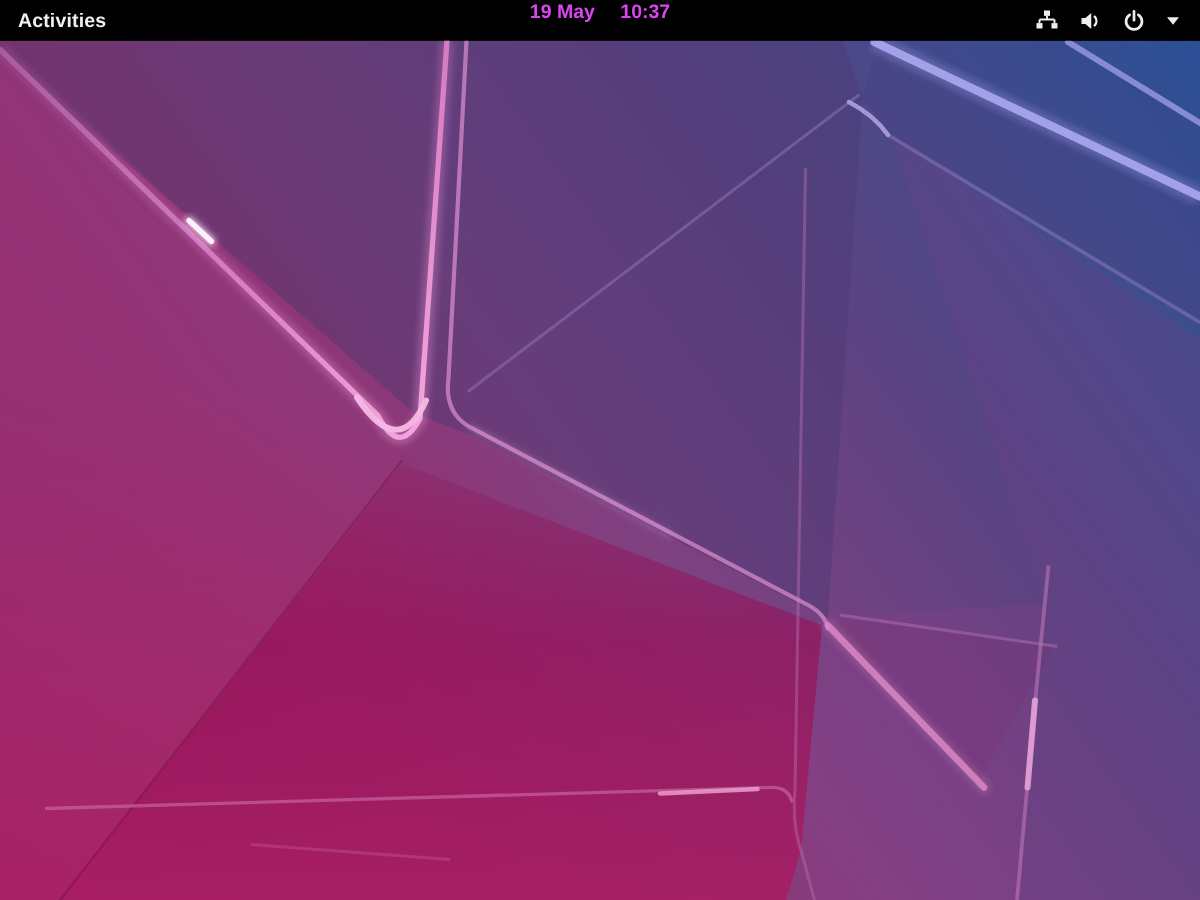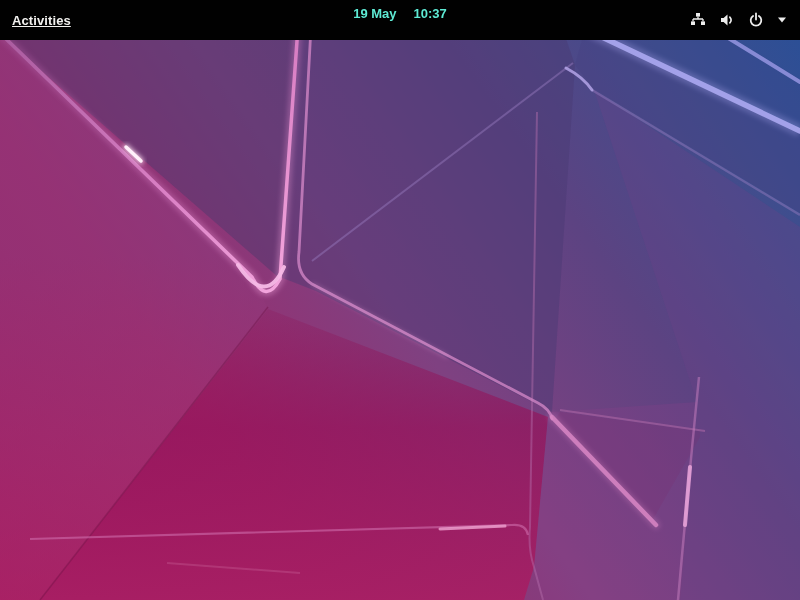--- a/index.html
+++ b/index.html
@@ -4,31 +4,31 @@
 <style>
   html,body{margin:0;padding:0;}
   body{
     width:800px;height:600px;overflow:hidden;position:relative;
     background:#000;font-family:"Liberation Sans",sans-serif;
     -webkit-font-smoothing:antialiased;
   }
   .desktop{position:absolute;inset:0;}
   .wallpaper{position:absolute;left:0;top:27px;width:800px;height:573px;display:block;}
   .top-bar{
-    position:absolute;top:0;left:0;width:800px;height:40px;background:#010101;
+    position:absolute;top:0;left:0;width:800px;height:27px;background:#010101;
     display:flex;align-items:center;justify-content:space-between;
-    color:#f2f1ef;font-size:13px;font-weight:600;z-index:10;text-decoration:underline;
+    color:#f2f1ef;font-size:13px;font-weight:600;z-index:10;
   }
   .activities-btn{
     height:27px;display:flex;align-items:center;padding:0 12px;cursor:default;
     color:#f2f1ef;letter-spacing:.1px;
   }
   .clock-btn{
     position:absolute;left:50%;top:0;transform:translateX(-50%);
-    height:27px;display:flex;align-items:center;gap:17px;color:#5eead4;
+    height:27px;display:flex;gap:17px;color:#d946ef;
   }
   .tray-btn{
     height:27px;display:flex;align-items:center;gap:13px;padding:0 13px 0 8px;
   }
   .tray-btn svg{display:block;}
 </style>
 </head>
 <body>
 
 <div class="desktop">

